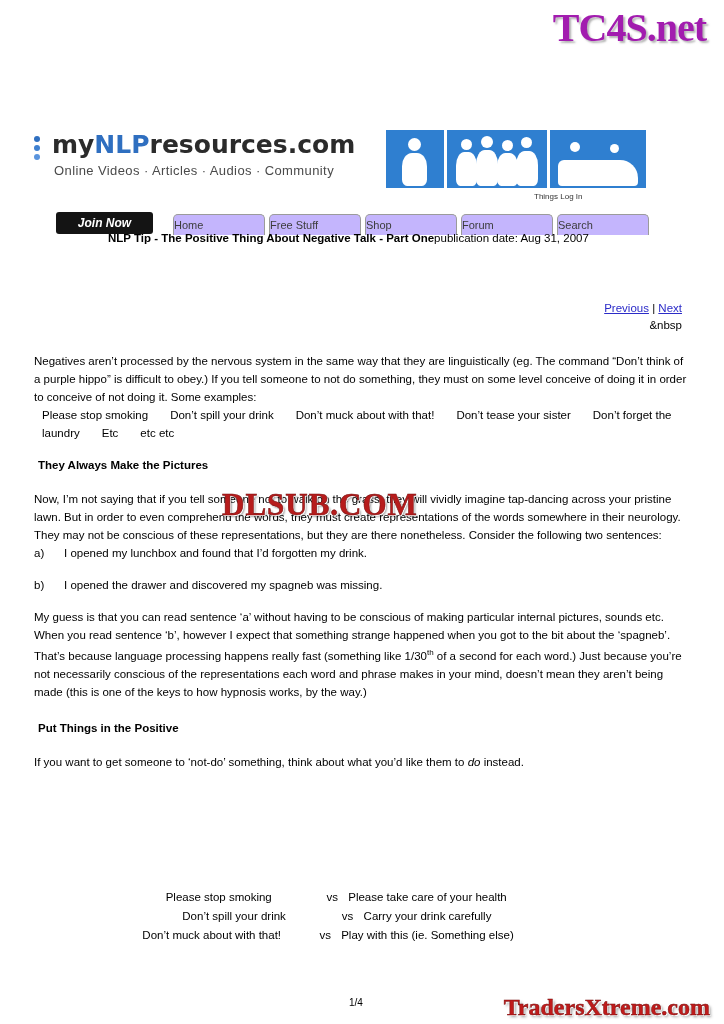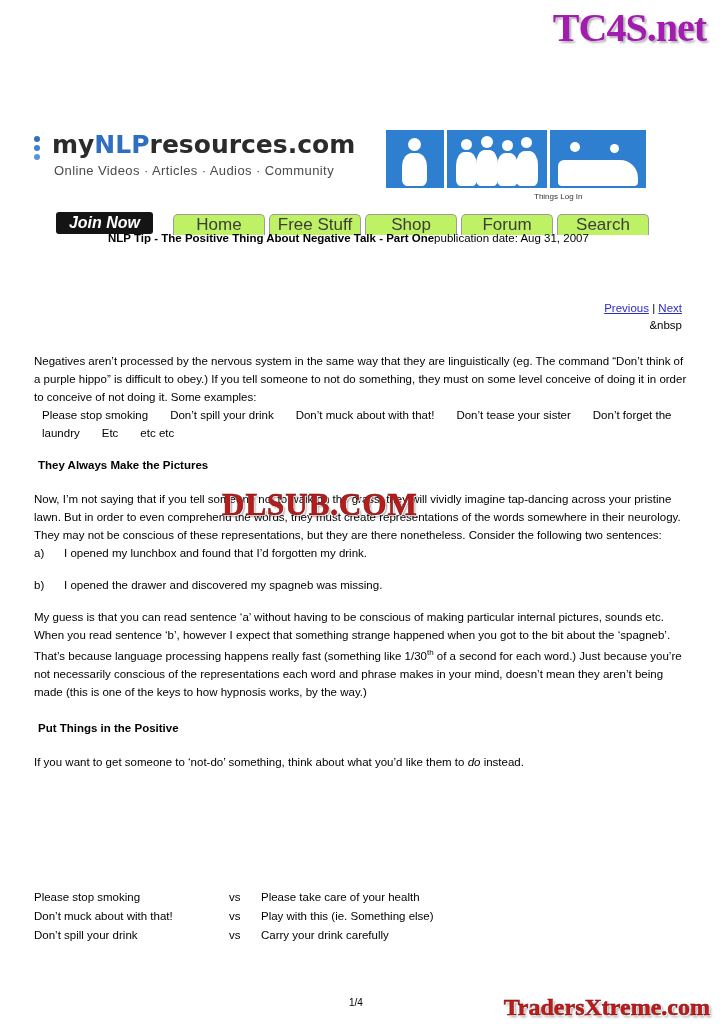--- a/index.html
+++ b/index.html
@@ -125,37 +125,36 @@
   }
   .nav-join {
     position: absolute;
     left: 26px;
     top: 0;
     width: 97px;
     height: 22px;
     background: #141414;
     border-radius: 3px;
     color: #ffffff;
-    font-size: 16px;
+    font-size: 12px;
     font-weight: bold;
     font-style: italic;
     text-align: center;
     line-height: 22px;
   }
   .nav-tab {
     position: absolute;
     top: 2px;
     height: 20px;
-    background: #bef264;
+    background: #c4b5fd;
     border: 1px solid #9b9b9b;
     border-bottom: none;
     border-radius: 5px 5px 0 0;
-    font-size: 17px;
+    font-size: 11px;
     color: #3c3c3c;
-    text-align: center;
     line-height: 20px;
   }
   .nav-tab.t0 { left: 143px; width: 90px; }
   .nav-tab.t1 { left: 239px; width: 90px; }
   .nav-tab.t2 { left: 335px; width: 90px; }
   .nav-tab.t3 { left: 431px; width: 90px; }
   .nav-tab.t4 { left: 527px; width: 90px; }
 
   
   .title-line {
@@ -240,21 +239,21 @@
 
   
   .compare {
     position: absolute;
     left: 34px;
     top: 888px;
     width: 560px;
     font-size: 11.5px;
     line-height: 19px;
   }
-  .compare .row { display: block; height: 19px; }
+  .compare .row { display: block; height: 19px; text-align: center; }
   .compare .c1 { display: inline-block; width: 195px; }
   .compare .c2 { display: inline-block; width: 32px; }
   .compare .c3 { display: inline-block; }
 
   
   .page-num {
     position: absolute;
     left: 349px;
     top: 997px;
     font-size: 10px;
@@ -362,21 +361,21 @@
   <p class="para" style="margin-top:16px;"><span>If you want to get someone to ‘not-do’ something, think about what you’d like them to </span><span class="ital">do</span><span> instead.</span></p>
 </div>
 
 <div class="dlsub">DLSUB.COM</div>
 
 <div class="compare">
   <div class="row">
     <span class="c1">Please stop smoking</span><span class="c2">vs</span><span class="c3">Please take care of your health</span>
   </div>
   <div class="row">
+    <span class="c1">Don’t spill your drink</span><span class="c2">vs</span><span class="c3">Carry your drink carefully</span>
+  </div>
+  <div class="row">
     <span class="c1">Don’t muck about with that!</span><span class="c2">vs</span><span class="c3">Play with this (ie. Something else)</span>
-  </div>
-  <div class="row">
-    <span class="c1">Don’t spill your drink</span><span class="c2">vs</span><span class="c3">Carry your drink carefully</span>
   </div>
 </div>
 
 <div class="page-num">1/4</div>
 <div class="tx-watermark">TradersXtreme.com</div>
 
 </body></html>

